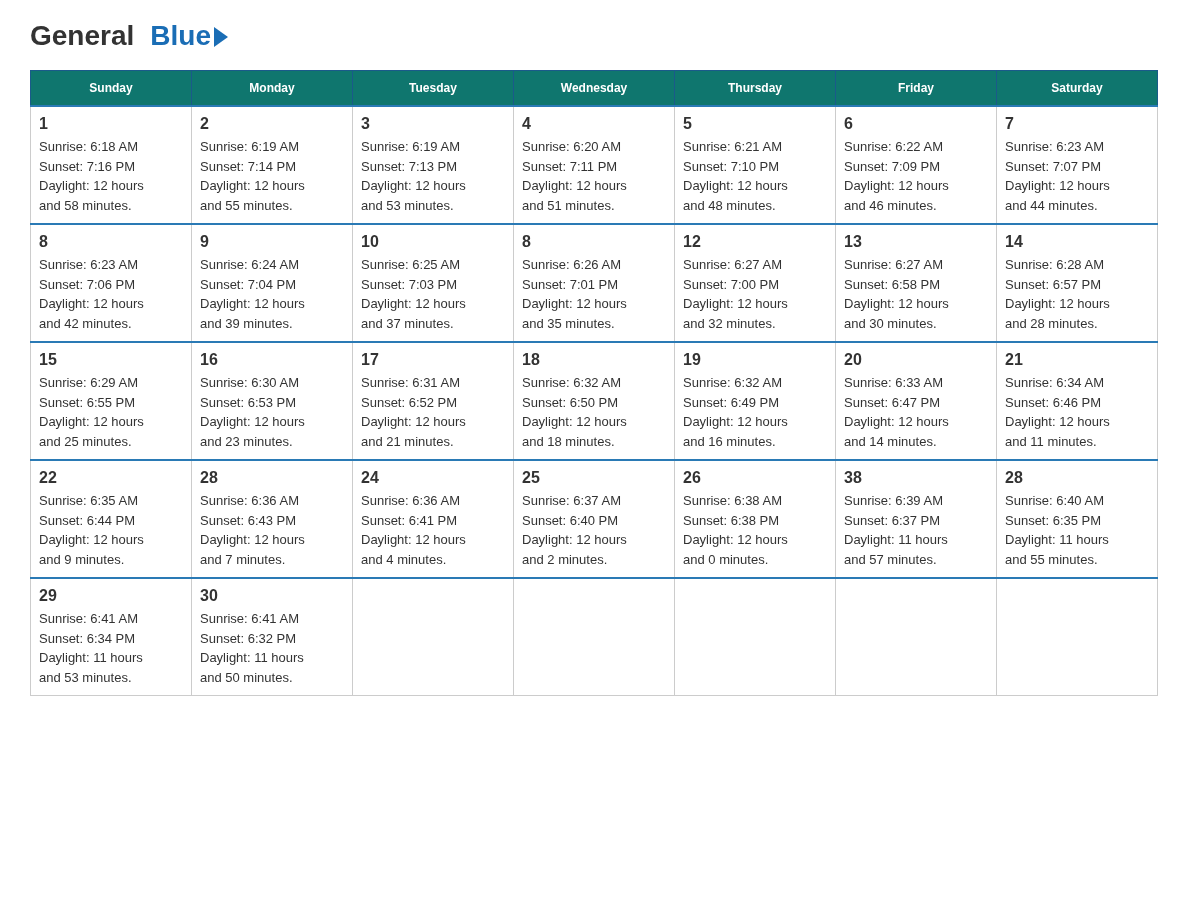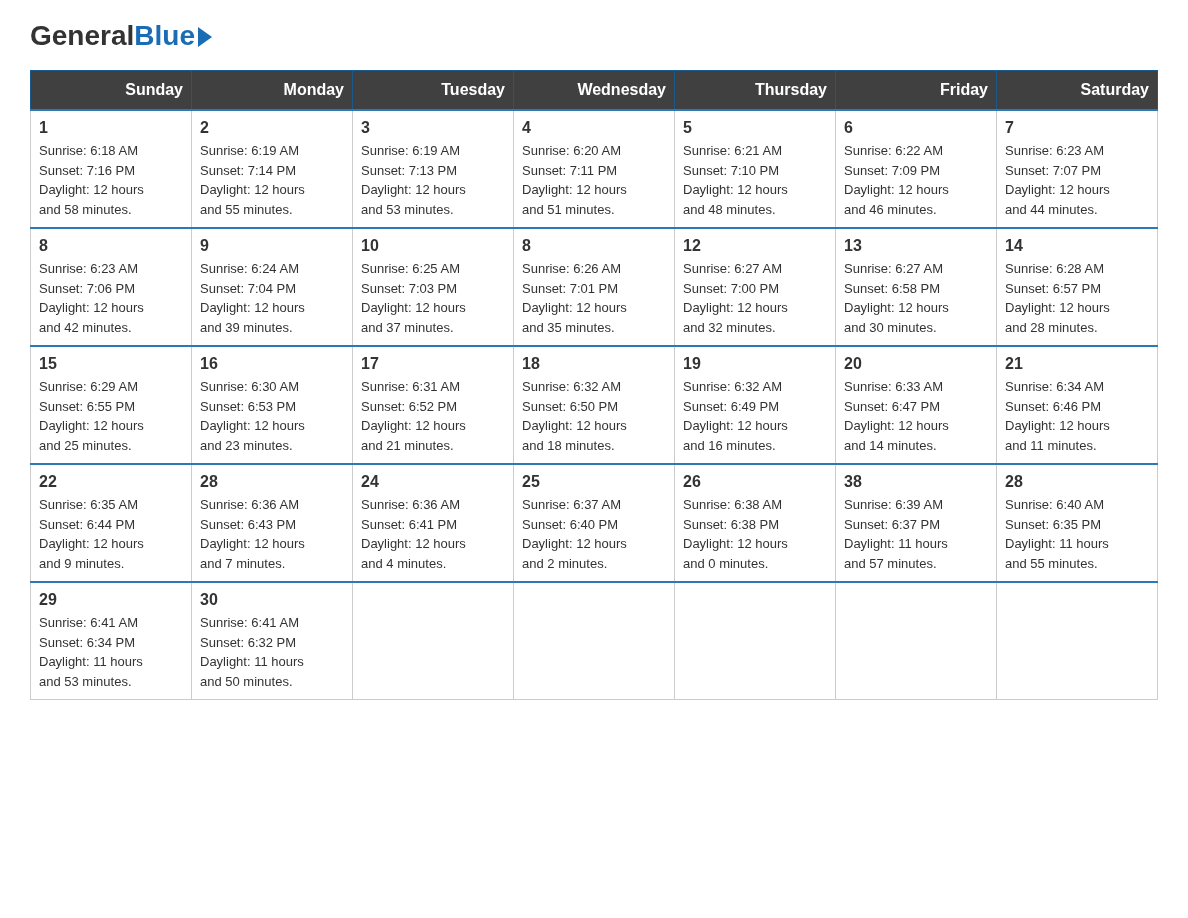--- a/index.html
+++ b/index.html
@@ -17,20 +17,21 @@
       margin-bottom: 18px;
     }
     .logo {
       display: flex;
       flex-direction: column;
       align-items: flex-start;
     }
     .logo-text {
       display: flex;
       align-items: flex-end;
+      gap: 16px;
     }
     .logo-general {
       font-size: 28px;
       font-weight: bold;
       color: #333;
     }
     .logo-blue-part {
       display: flex;
       align-items: center;
     }
@@ -61,26 +62,26 @@
       font-size: 20px;
       color: #555;
       margin-top: 4px;
     }
     table {
       width: 100%;
       border-collapse: collapse;
       table-layout: fixed;
     }
     thead tr th {
-      background-color: #404040;
+      background-color: #0f766e;
       color: #fff;
-      font-size: 16px;
+      font-size: 12px;
       font-weight: bold;
       padding: 10px 8px;
-      text-align: right;
+      text-align: center;
       border: 1px solid #1a5a8a;
     }
     tbody tr td {
       vertical-align: top;
       padding: 8px;
       border: 1px solid #ccc;
       font-size: 13px;
       color: #333;
       min-height: 100px;
       height: 110px;

